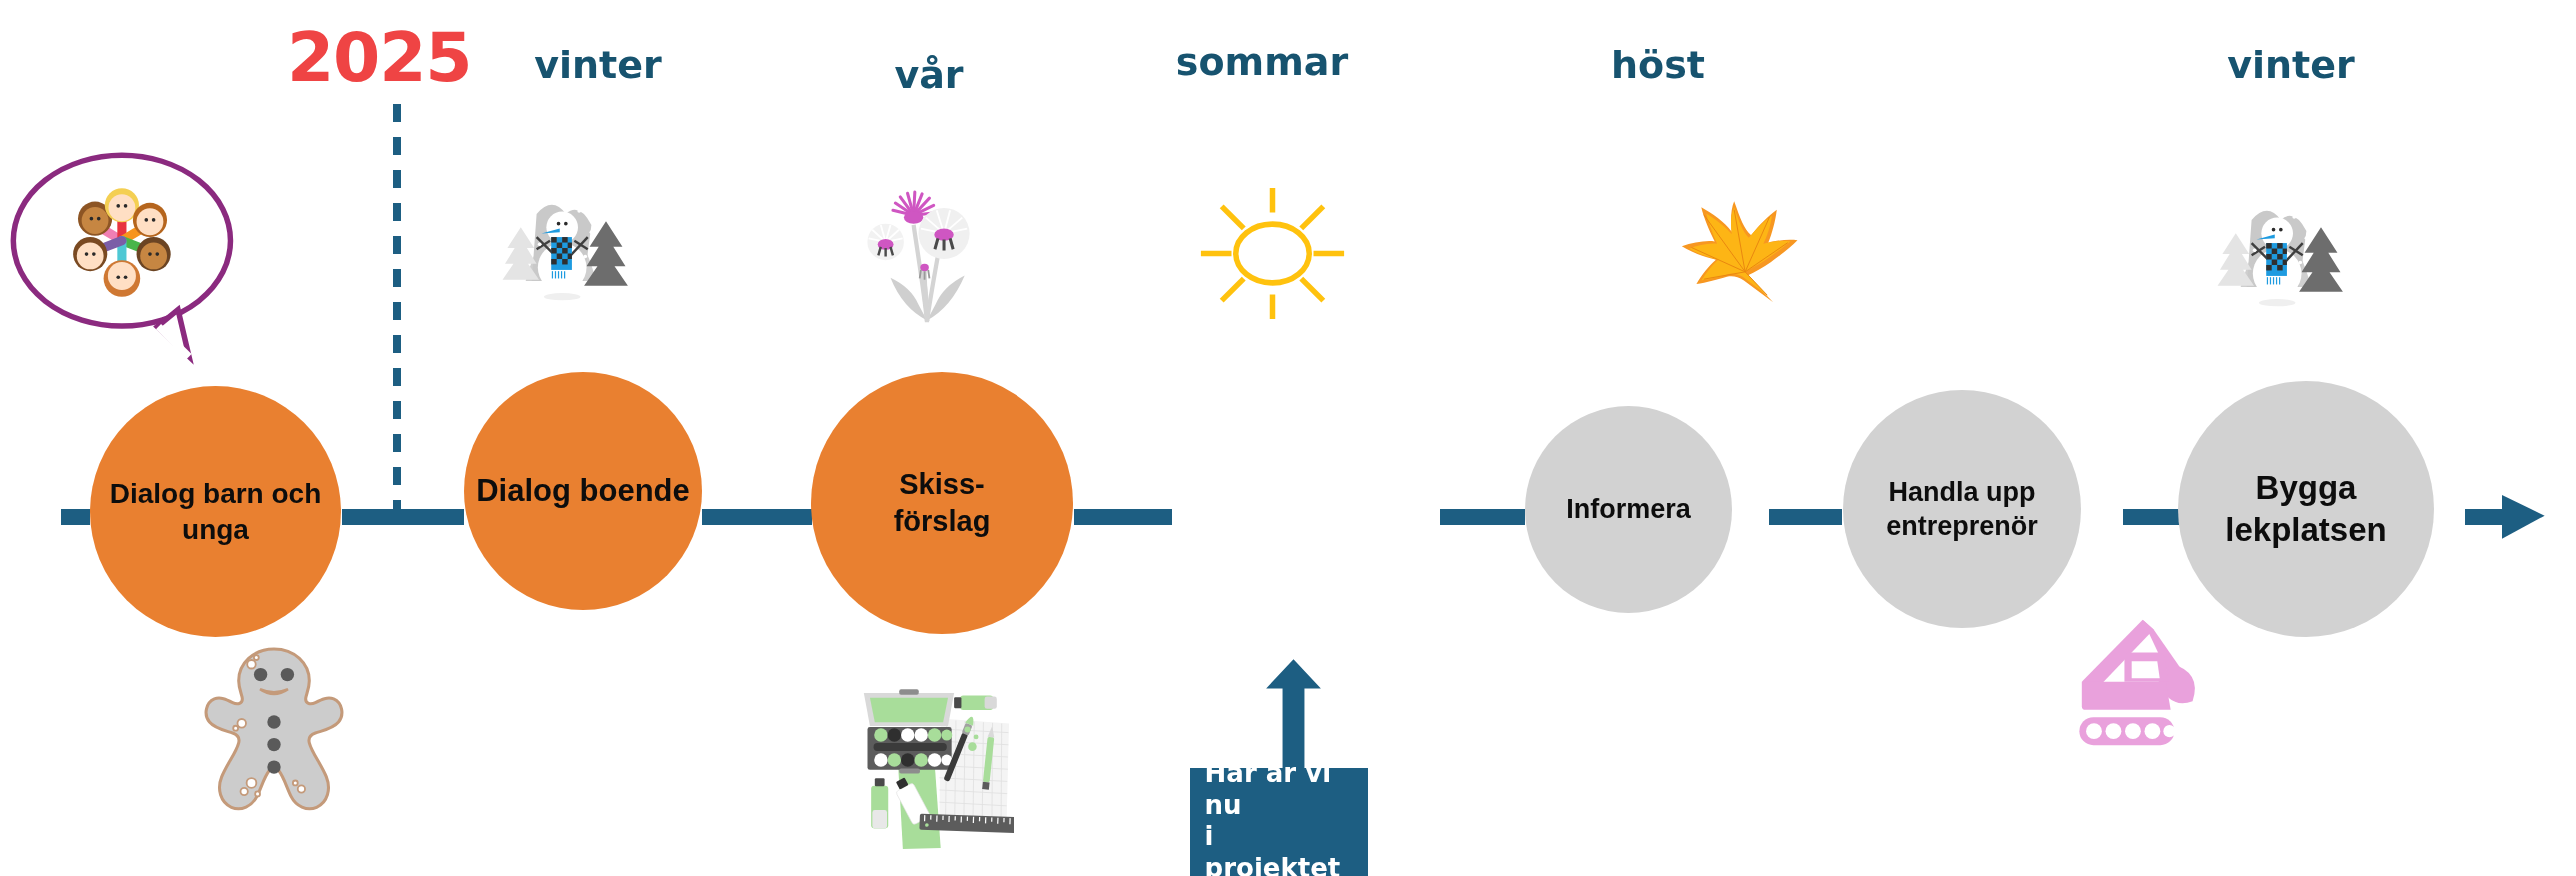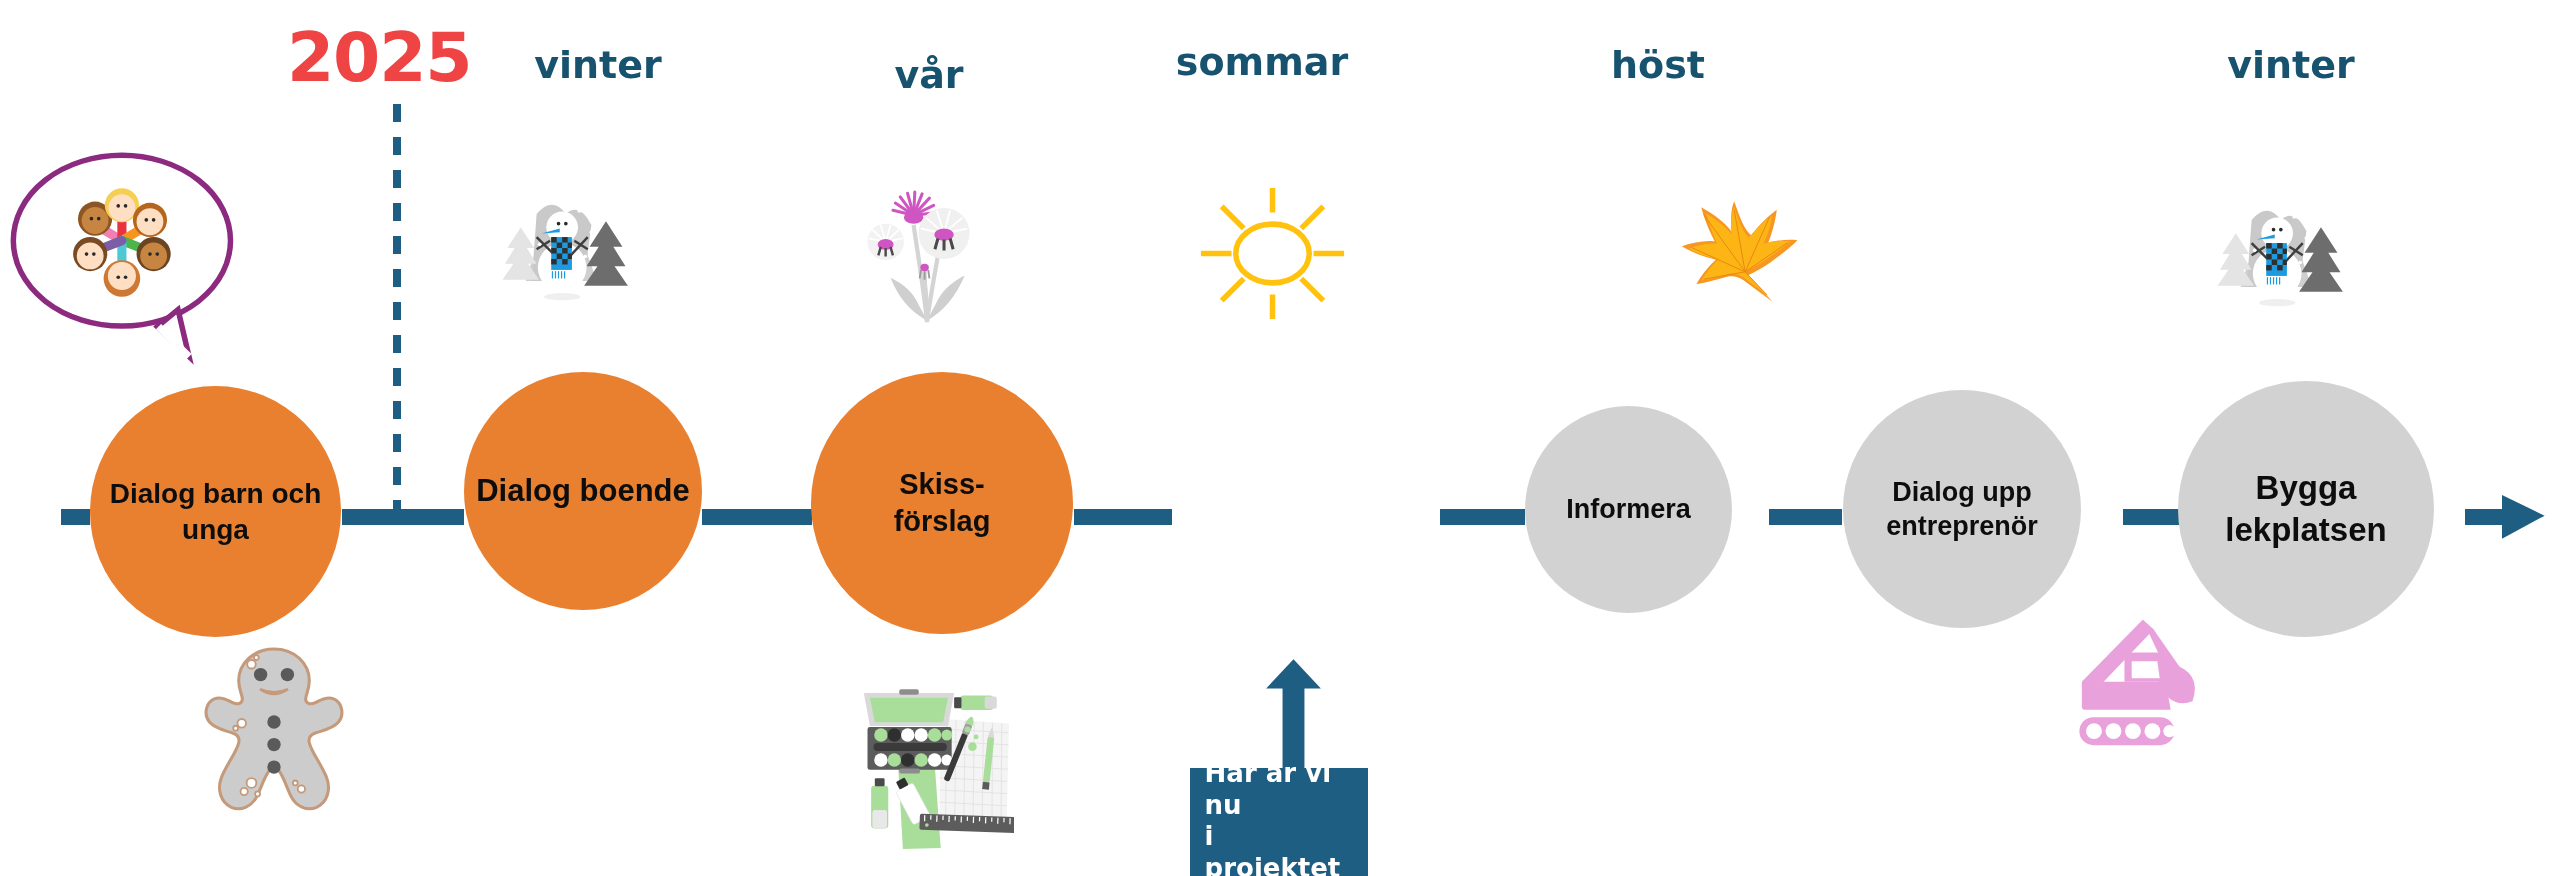--- a/index.html
+++ b/index.html
@@ -469,21 +469,21 @@
         <path d="M130 146 L62 158"></path>
       <path d="M130 146 L166 184"></path>
     </g>
   </svg>
 
   <div class="node grey" style="left:1525px; top:406px; width:207px; height:207px; font-size:27px;">
     <span class="label">Informera</span>
   </div>
 
   <div class="node grey" style="left:1843px; top:390px; width:238px; height:238px; font-size:27px;">
-    <span class="label">Dialog upp entreprenör</span>
+    <span class="label">Handla upp entreprenör</span>
   </div>
 
   <svg class="illus" style="left:2068px; top:610px;" width="153" height="140" viewBox="0 0 250 230">
     <path d="M22 118 L122 16 L140 32 L52 124 Z" fill="#e9a1dc"></path>
     <path d="M122 16 L140 32 L186 98 L166 110 Z" fill="#e9a1dc"></path>
     <path d="M168 88 q52 14 36 62 q-38 14 -56 -32 Z" fill="#e9a1dc"></path>
     <path d="M22 118 L160 118 L168 164 L28 164 q-6 0 -6 -6 Z" fill="#e9a1dc"></path>
     <path d="M92 78 q0 -8 8 -8 L148 70 q8 0 10 8 L164 118 L92 118 Z" fill="#e9a1dc"></path>
     <path d="M104 84 L146 84 L150 112 L104 112 Z" fill="#ffffff"></path>
     <rect x="18" y="176" width="156" height="46" rx="23" fill="#e9a1dc"></rect>

